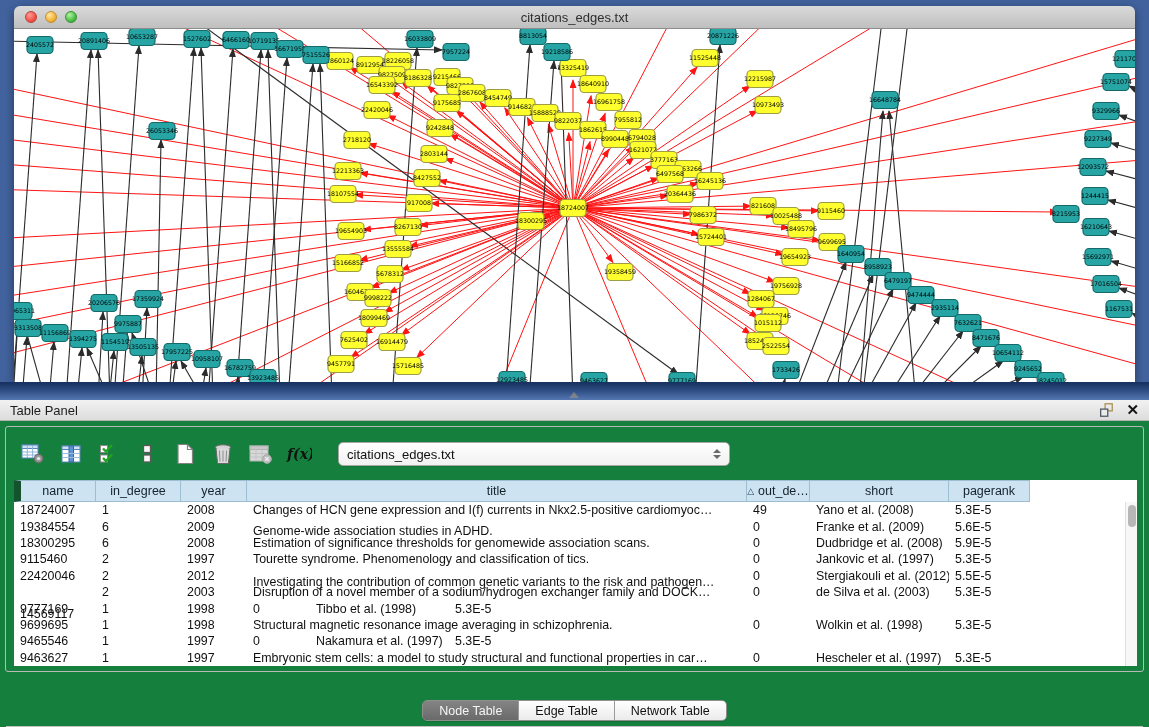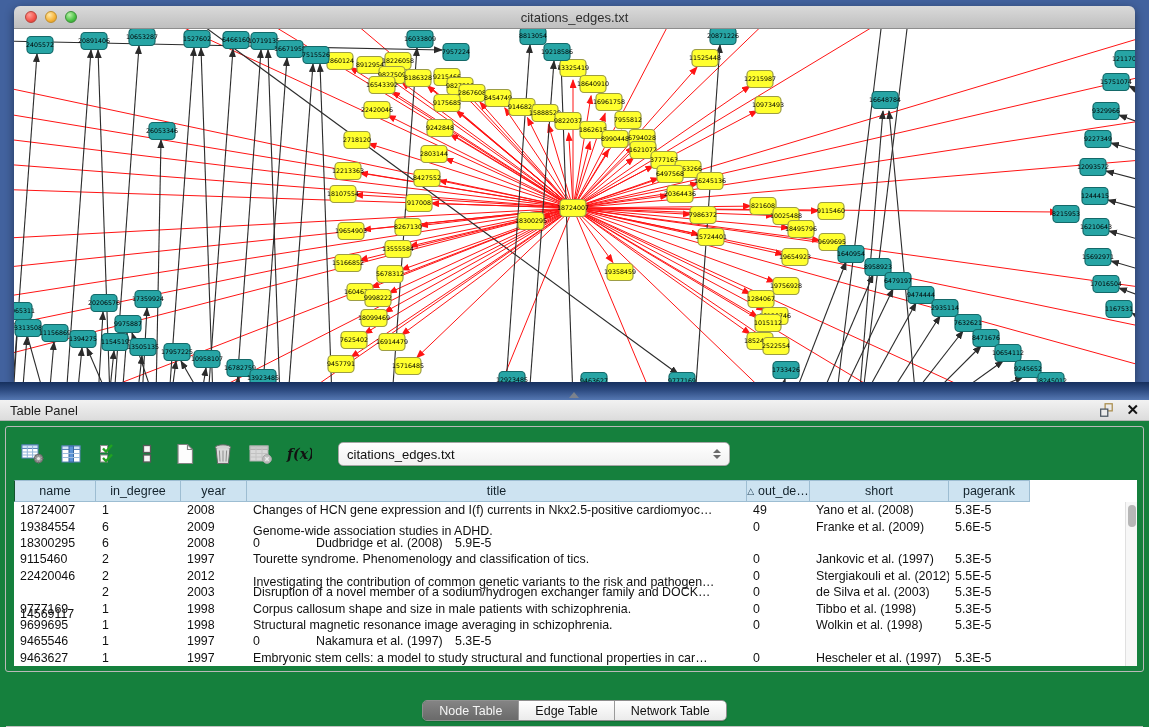--- a/index.html
+++ b/index.html
@@ -44,21 +44,21 @@
     background:linear-gradient(180deg,#ffffff,#f1f1f1); display:flex; align-items:center; padding:0 8px;
     font-size:13px; color:#101010; box-shadow:0 1px 1px rgba(0,0,0,.08); }
   .combo-arrows { margin-left:auto; display:flex; flex-direction:column; gap:2px; }
   .combo-arrows i { display:block; width:0; height:0; border-left:4px solid transparent; border-right:4px solid transparent; }
   .combo-arrows .up { border-bottom:4px solid #6b6b6b; }
   .combo-arrows .dn { border-top:4px solid #6b6b6b; }
 
   .tbl-header { position:absolute; left:8px; top:53px; width:1123px; height:22px; background:#ffffff; display:flex; }
   .hcell { height:22px; background:#cde3f1; border-right:1px solid #9dbdd2; border-top:1px solid #9dbdd2;
     border-bottom:1px solid #9dbdd2; font-size:12.5px; color:#13222b; display:flex; align-items:center; justify-content:center; }
-  .hcell:first-child { border-left:1px solid #14532d; }
+  .hcell:first-child { border-left:7px solid #14532d; }
   .sort-tri { font-size:9px; margin-right:4px; color:#27465a; }
   .tbl-body { position:absolute; left:8px; top:75px; width:1123px; height:164px; background:#ffffff; overflow:hidden; }
   .trow { display:flex; height:16.4px; align-items:center; }
   .tcell { font-size:12.4px; color:#101010; white-space:nowrap; overflow:hidden; padding-left:6px; flex:none; }
 
   .vscroll { position:absolute; right:6px; top:75px; width:12px; height:164px; background:#f7f7f7; border-left:1px solid #e0e0e0; }
   .vthumb { position:absolute; left:2px; top:3px; width:8px; height:22px; border-radius:5px; background:#b7b7b7; }
 
   .tabs-row { position:absolute; left:0; top:273px; width:100%; display:flex; justify-content:center; }
   .seg { display:flex; border:1px solid #8f8f8f; border-radius:5px; overflow:hidden; height:21px;
@@ -873,20 +873,21 @@
           <span class="tcell" style="width: 66px;">2009</span>
           <span class="tcell" style="width: 500px; margin-top: 9px;">Genome-wide association studies in ADHD.</span>
           <span class="tcell" style="width: 63px;">0</span>
           <span class="tcell" style="width: 139px;">Franke et al. (2009)</span>
           <span class="tcell" style="width: 81px;">5.6E-5</span>
         </div>
         <div class="trow">
           <span class="tcell" style="width: 82px;">18300295</span>
           <span class="tcell" style="width: 85px;">6</span>
           <span class="tcell" style="width: 66px;">2008</span>
+          <span class="tcell" style="width: 500px;">Estimation of significance thresholds for genomewide association scans.</span>
           <span class="tcell" style="width: 63px;">0</span>
           <span class="tcell" style="width: 139px;">Dudbridge et al. (2008)</span>
           <span class="tcell" style="width: 81px;">5.9E-5</span>
         </div>
         <div class="trow">
           <span class="tcell" style="width: 82px;">9115460</span>
           <span class="tcell" style="width: 85px;">2</span>
           <span class="tcell" style="width: 66px;">1997</span>
           <span class="tcell" style="width: 500px;">Tourette syndrome. Phenomenology and classification of tics.</span>
           <span class="tcell" style="width: 63px;">0</span>
@@ -908,21 +909,20 @@
           <span class="tcell" style="width: 66px;">2003</span>
           <span class="tcell" style="width: 500px;">Disruption of a novel member of a sodium/hydrogen exchanger family and DOCK…</span>
           <span class="tcell" style="width: 63px;">0</span>
           <span class="tcell" style="width: 139px;">de Silva et al. (2003)</span>
           <span class="tcell" style="width: 81px;">5.3E-5</span>
         </div>
         <div class="trow">
           <span class="tcell" style="width: 82px;">9777169</span>
           <span class="tcell" style="width: 85px;">1</span>
           <span class="tcell" style="width: 66px;">1998</span>
-          <span class="tcell" style="width: 500px;">Corpus callosum shape and size in male patients with schizophrenia.</span>
           <span class="tcell" style="width: 63px;">0</span>
           <span class="tcell" style="width: 139px;">Tibbo et al. (1998)</span>
           <span class="tcell" style="width: 81px;">5.3E-5</span>
         </div>
         <div class="trow">
           <span class="tcell" style="width: 82px;">9699695</span>
           <span class="tcell" style="width: 85px;">1</span>
           <span class="tcell" style="width: 66px;">1998</span>
           <span class="tcell" style="width: 500px;">Structural magnetic resonance image averaging in schizophrenia.</span>
           <span class="tcell" style="width: 63px;">0</span>

